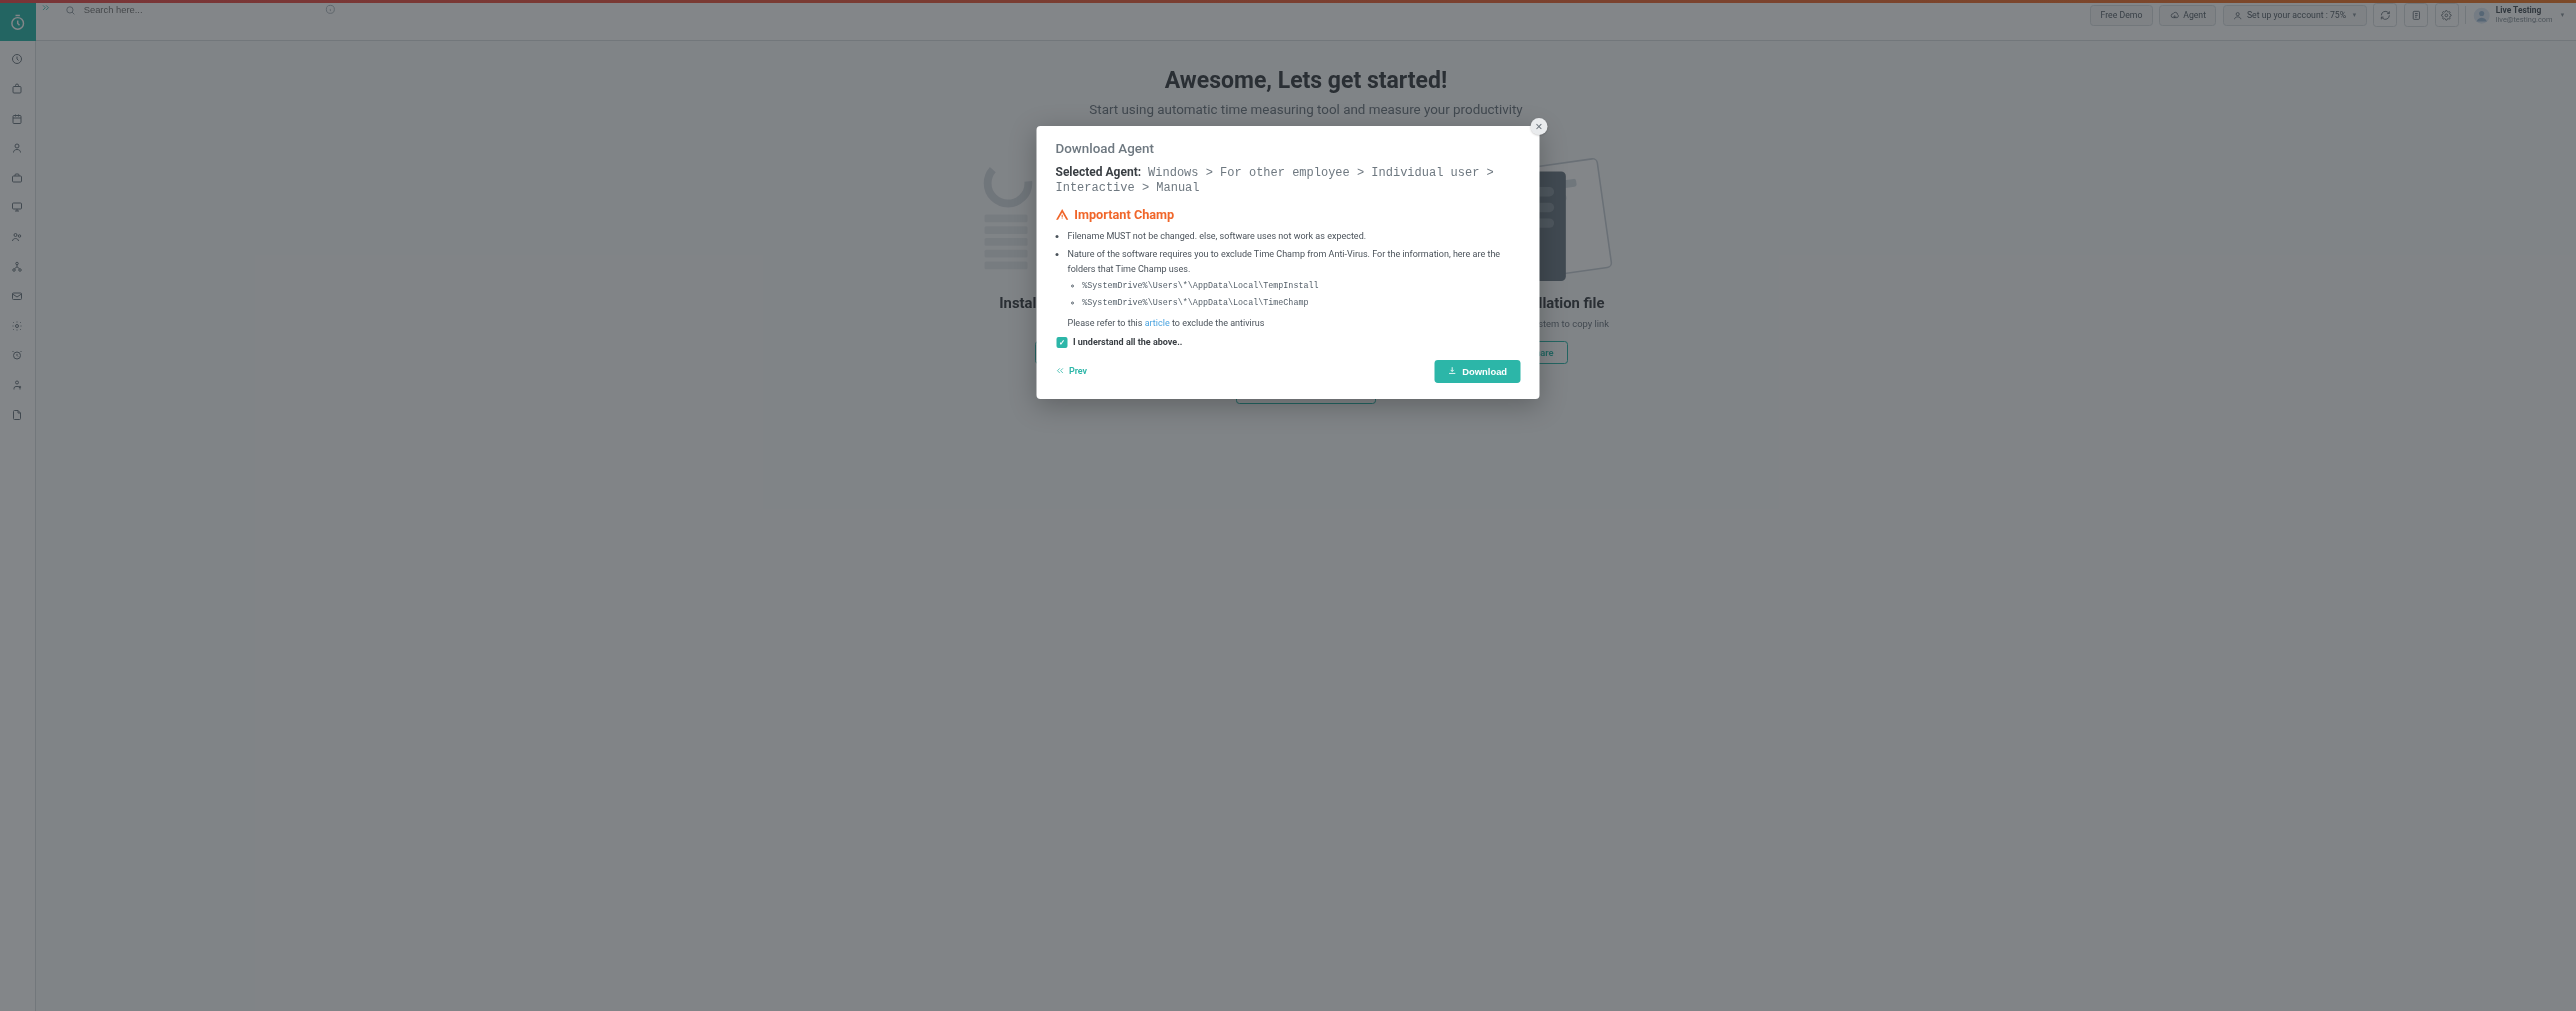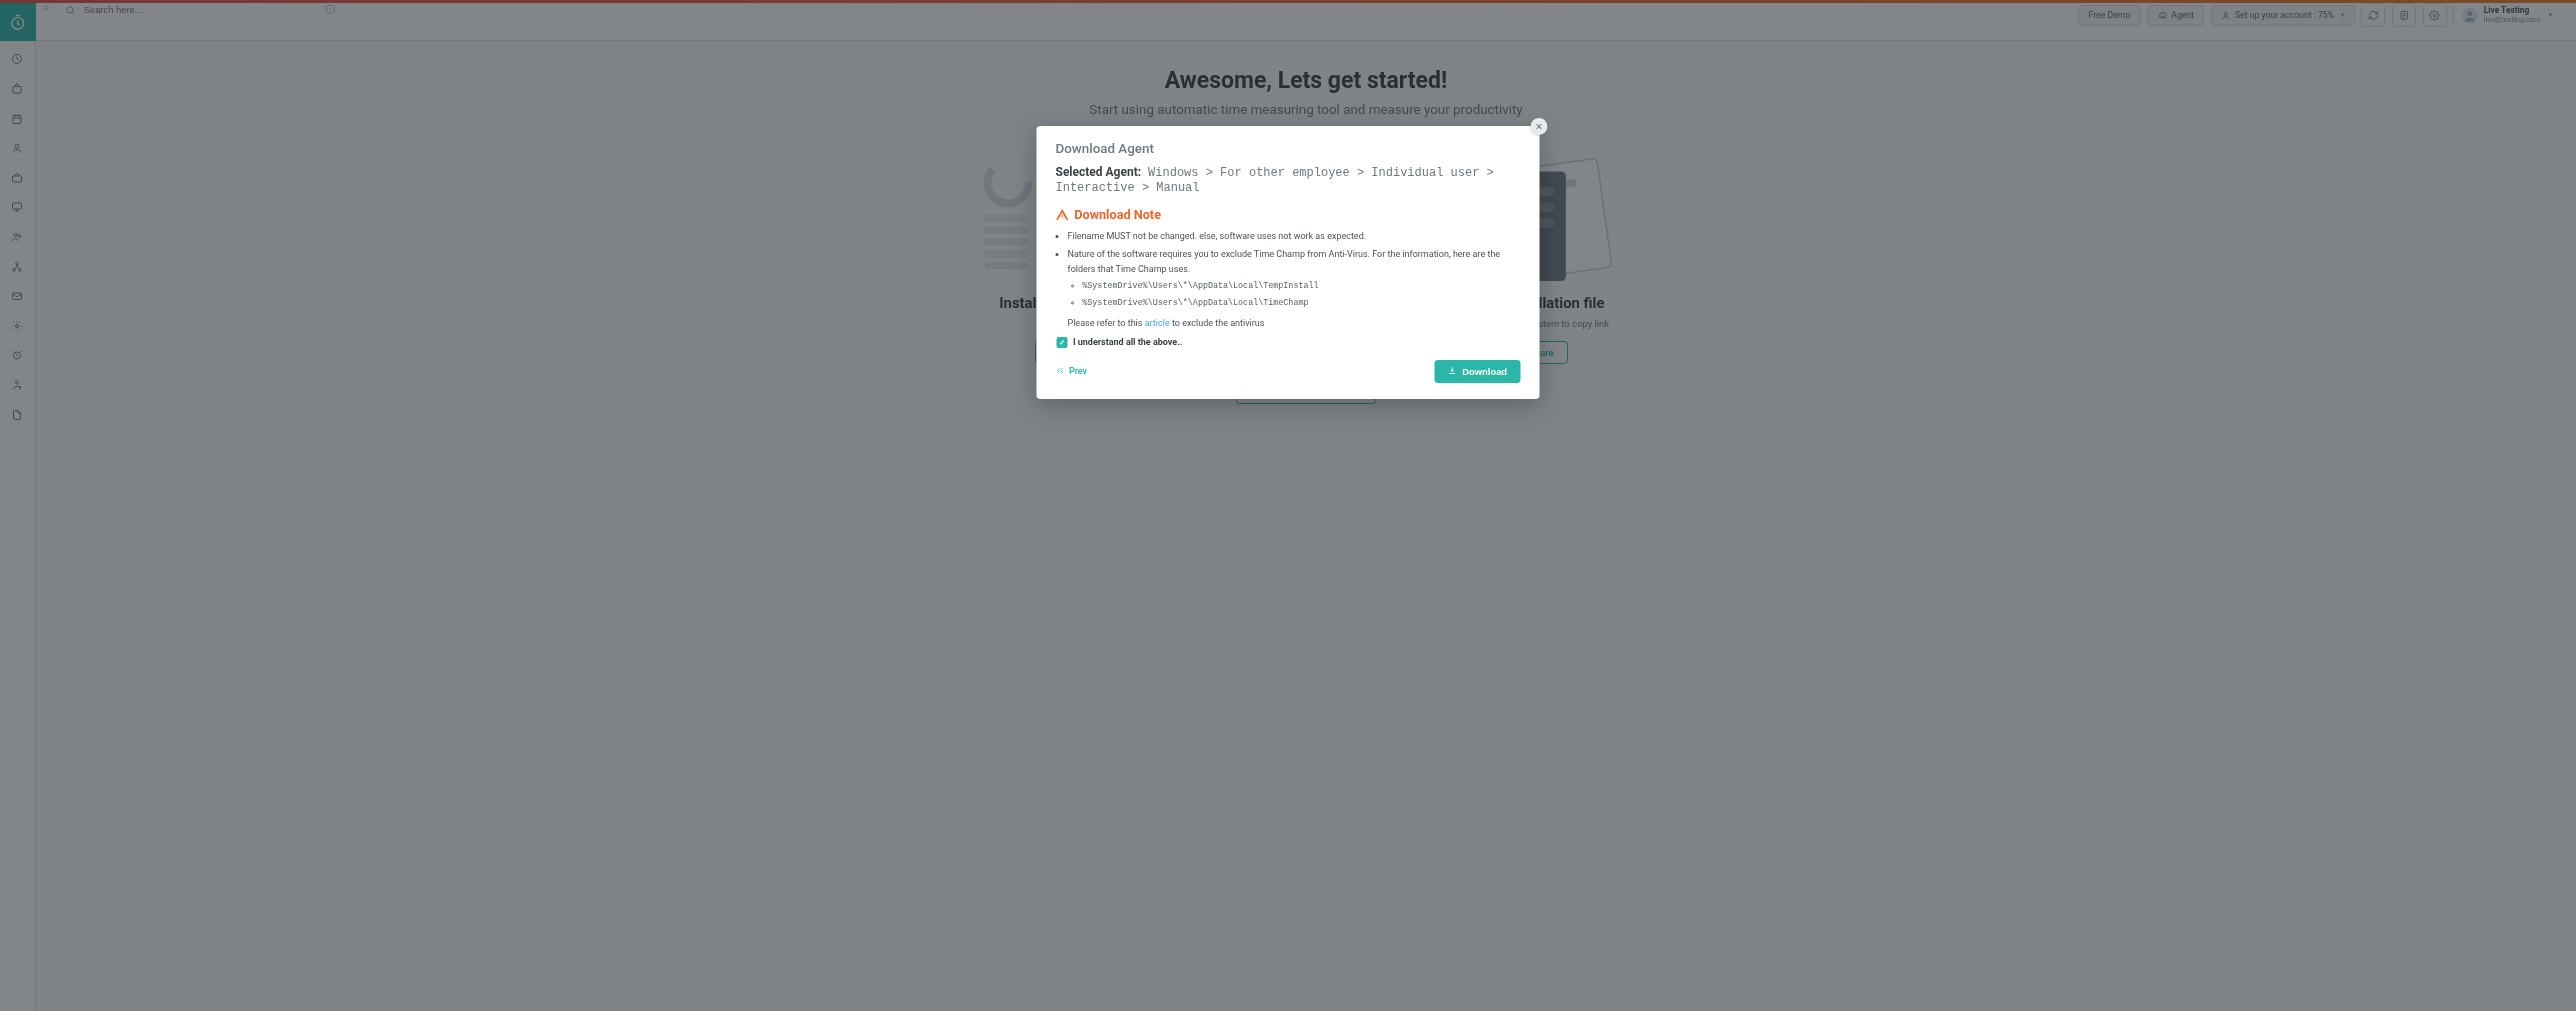--- a/index.html
+++ b/index.html
@@ -21,21 +21,21 @@
   .top-accent { position:absolute; top:0; left:0; right:0; height:3.4px; background:linear-gradient(90deg, #e94b4b 0%, #f07a2a 100%); z-index:30;}
   
   .topbar { position:absolute; top:3.4px; left:0; right:0; height:var(--topbar-h); background:#ffffff; border-bottom:0.7px solid var(--gray-border); display:flex; align-items:flex-start; z-index:25;}
   .logo-box { width:var(--sidebar-w); height:var(--topbar-h); background:var(--teal); display:flex; align-items:center; justify-content:center; flex-shrink:0;}
   .logo-box svg { width:17.4px; height:17.4px; }
   .sidebar-toggle { width:20px; display:flex; align-items:center; justify-content:center; color:var(--teal); font-size:9.4px; cursor:pointer;}
   .search-wrap { display:flex; align-items:center; flex:1; max-width:282px; position:relative; margin-left:2.7px;}
   .search-wrap .sicon { width:23px; display:flex; align-items:center; justify-content:center; color:#8a939b;}
   .search-wrap input { border:none; outline:none; flex:1; font-size:9.4px; color:#6b747c; background:transparent;}
   .search-wrap .info-ic { color:#a9b1b8; margin-right:5.4px;}
-  .topbar-right { margin-left:auto; display:flex; align-items:center; gap:6.7px; padding-right:24px;}
+  .topbar-right { margin-left:auto; display:flex; align-items:center; gap:6.7px; padding-right:12px;}
   .pill-btn { background:var(--gray-lighter); border:0.7px solid var(--gray-border); border-radius:3.4px; padding:4.7px 9.4px; font-size:8.7px; color:#5a636b; display:inline-flex; align-items:center; gap:4px; cursor:pointer;}
   .icon-btn { width:24px; height:24px; border:0.7px solid var(--gray-border); border-radius:3.4px; display:inline-flex; align-items:center; justify-content:center; color:#6b747c; background:#fff; cursor:pointer;}
   .user-block { display:flex; align-items:center; gap:5.4px; padding-left:6.7px; border-left:0.7px solid var(--gray-border); cursor:pointer;}
   .user-block .avatar { width:17.4px; height:17.4px;}
   .user-block .uname { font-size:8.4px; font-weight:700; color:#4a525a; line-height:1.15;}
   .user-block .uemail { font-size:7.4px; color:#8a939b; line-height:1.15;}
   .chev { color:#8a939b; font-size:6.7px; margin-left:2.7px;}
   
   .sidebar { position:absolute; top:calc(var(--topbar-h) + 3.4px); left:0; bottom:0; width:var(--sidebar-w); background:#ffffff; border-right:0.7px solid var(--gray-border); display:flex; flex-direction:column; align-items:center; padding-top:10.7px; gap:14.8px; z-index:20;}
   .sidebar .sitem { width:14.8px; height:14.8px; display:flex; align-items:center; justify-content:center; color:#6e7880; cursor:pointer;}
@@ -341,21 +341,21 @@
   </div>
   <h2>Download Agent</h2>
   <div class="sel-agent-line">
     <span class="lbl">Selected Agent:</span>
     <span class="path">Windows &gt; For other employee &gt; Individual user &gt; Interactive &gt; Manual</span>
   </div>
   <div class="note-title">
     <svg width="13.4" height="13.4" viewBox="0 0 24 24" fill="currentColor">
         <path d="M12 2L1 21h22L12 2zm0 6l7.5 13h-15L12 8zm-1 4v4h2v-4h-2zm0 5v2h2v-2h-2z"></path>
       </svg>
-    <span>Download Note</span>
+    <span>Important Champ</span>
   </div>
   <ul>
     <li>Filename MUST not be changed. else, software uses not work as expected.</li>
     <li>
       <span>Nature of the software requires you to exclude Time Champ from Anti-Virus. For the information, here are the folders that Time Champ uses.</span>
       <ul>
         <li>%SystemDrive%\Users\*\AppData\Local\TempInstall</li>
         <li>%SystemDrive%\Users\*\AppData\Local\TimeChamp</li>
       </ul>
     </li>

